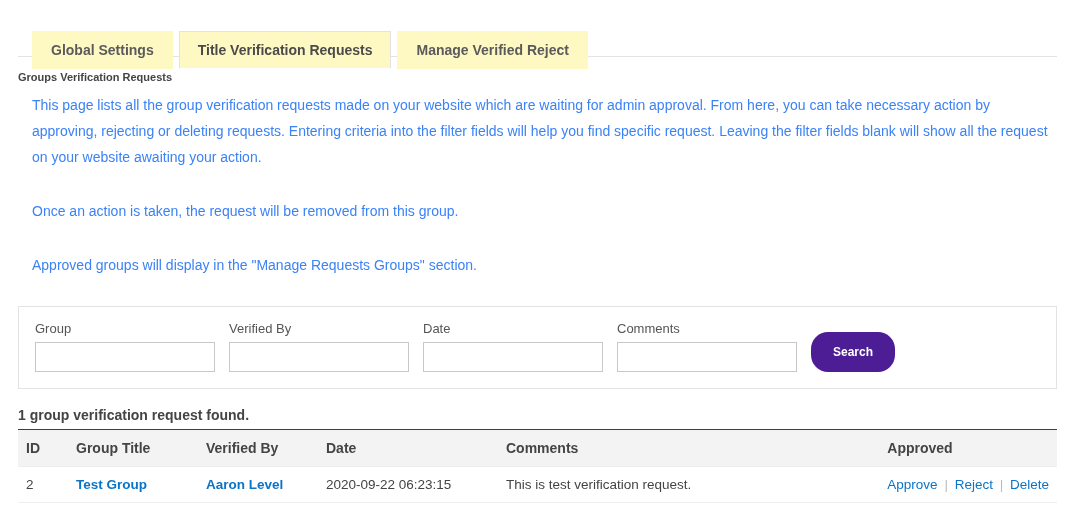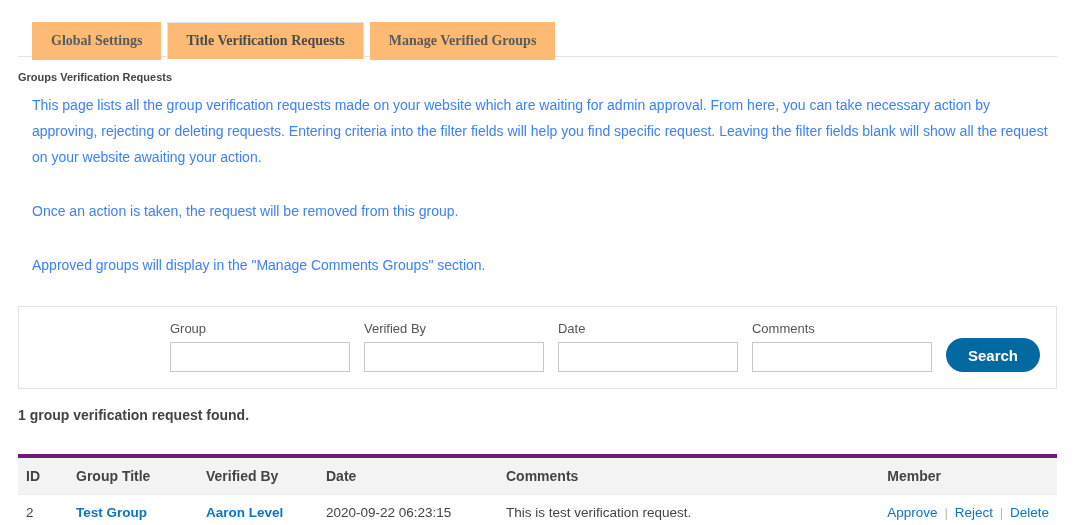--- a/index.html
+++ b/index.html
@@ -20,23 +20,22 @@
   }
   .tab {
     padding: 10px 18px;
     font-weight: 600;
     color: #5a5a5a;
     border: 1px solid transparent;
     border-bottom: none;
     margin-right: 6px;
     cursor: pointer;
     position: relative;
-    top: 4px;
-    background: #fdba74;
-    font-family: Liberation Serif, serif;
+    top: 13px;
+    background: #fef9c3;
   }
   .tab.active {
     border-color: #e3e3e3;
     border-bottom: 1px solid #fff;
     color: #4a4a4a;
   }
   .page-title {
     font-size: 11px;
     font-weight: 700;
     color: #444;
@@ -47,55 +46,54 @@
     line-height: 1.85;
     margin: 0 0 28px 14px;
   }
   .filter-box {
     border: 1px solid #e3e3e3;
     padding: 14px 16px 16px 16px;
     display: flex;
     align-items: flex-end;
     gap: 14px;
     margin-bottom: 18px;
-    justify-content: flex-end;
   }
   .filter-field { display: flex; flex-direction: column; }
   .filter-label { font-size: 13px; color: #555; margin-bottom: 6px; }
   .filter-input {
     height: 30px;
     width: 180px;
     border: 1px solid #c8c8c8;
     padding: 0 6px;
     font-size: 14px;
   }
   .search-btn {
-    background: #0369a1;
+    background: #4c1d95;
     color: #fff;
     border: none;
-    height: 34px;
+    height: 40px;
     padding: 0 22px;
     border-radius: 17px;
     font-weight: 600;
-    font-size: 15px;
+    font-size: 12px;
     cursor: pointer;
   }
   .count {
     font-weight: 700;
     color: #444;
-    margin-bottom: 31px;
+    margin-bottom: 6px;
   }
   table {
     width: 100%;
     border-collapse: collapse;
   }
   thead th {
     text-align: left;
     background: #f3f3f3;
-    border-top: 4px solid #701a75;
+    border-top: 1px solid #701a75;
     border-bottom: 1px solid #eee;
     padding: 10px 8px;
     font-weight: 700;
     color: #444;
     font-size: 14px;
   }
   tbody td {
     padding: 10px 8px;
     border-bottom: 1px solid #eee;
     color: #444;
@@ -108,27 +106,27 @@
   .options .sep { color: #bbb; padding: 0 3px; }
   .col-options { text-align: left; }
   thead th.col-options, tbody td.col-options { text-align: left; }
 </style>
 </head>
 <body>
 
 <div class="tabs">
   <div class="tab">Global Settings</div>
   <div class="tab active">Title Verification Requests</div>
-  <div class="tab">Manage Verified Groups</div>
+  <div class="tab">Manage Verified Reject</div>
 </div>
 
 <h2 class="page-title">Groups Verification Requests</h2>
 <p class="desc">This page lists all the group verification requests made on your website which are waiting for admin approval. From here, you can take necessary action by approving, rejecting or deleting requests. Entering criteria into the filter fields will help you find specific request. Leaving the filter fields blank will show all the request on your website awaiting your action.</p>
 <p class="desc">Once an action is taken, the request will be removed from this group.</p>
-<p class="desc">Approved groups will display in the "Manage Comments Groups" section.</p>
+<p class="desc">Approved groups will display in the "Manage Requests Groups" section.</p>
 
 <div class="filter-box">
   <div class="filter-field">
     <span class="filter-label">Group</span>
     <input class="filter-input" type="text" value="" style="">
   </div>
   <div class="filter-field">
     <span class="filter-label">Verified By</span>
     <input class="filter-input" type="text" value="" style="">
   </div>
@@ -146,21 +144,21 @@
 <div class="count">1 group verification request found.</div>
 
 <table>
   <thead>
     <tr>
       <th style="width:50px">ID</th>
       <th style="width:130px">Group Title</th>
       <th style="width:120px">Verified By</th>
       <th style="width:180px">Date</th>
       <th>Comments</th>
-      <th style="width:170px" class="col-options">Member</th>
+      <th style="width:170px" class="col-options">Approved</th>
     </tr>
   </thead>
   <tbody>
     <tr>
       <td>2</td>
       <td><span class="link">Test Group</span></td>
       <td><span class="link">Aaron Level</span></td>
       <td>2020-09-22 06:23:15</td>
       <td>This is test verification request.</td>
       <td class="options col-options">

